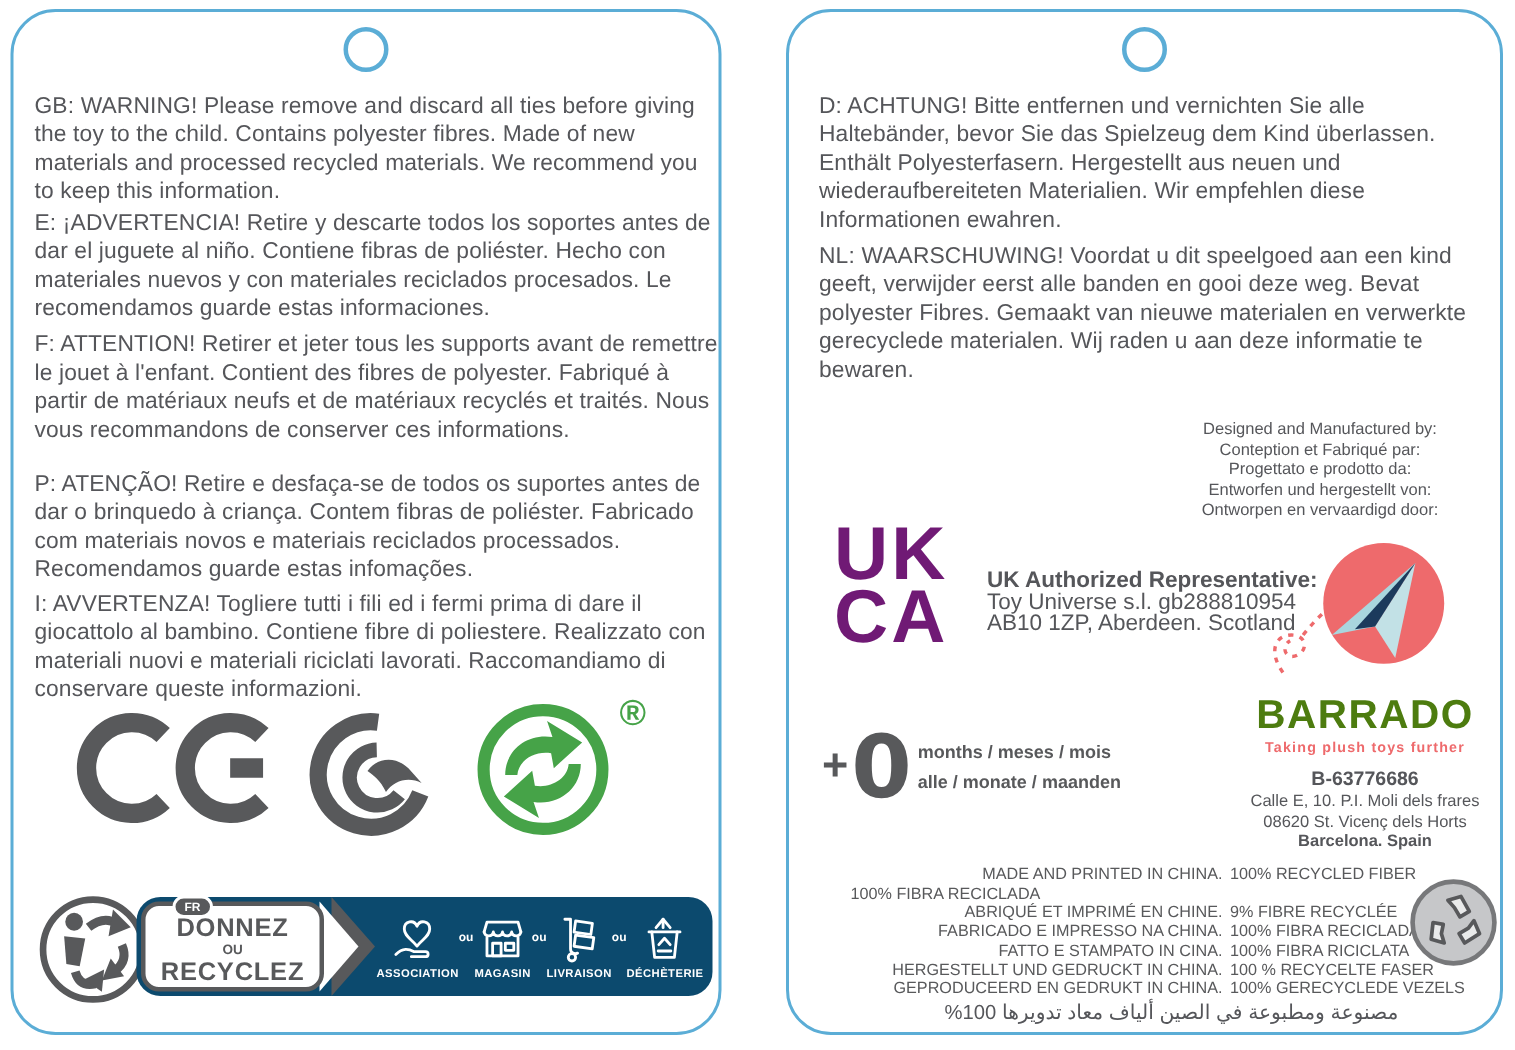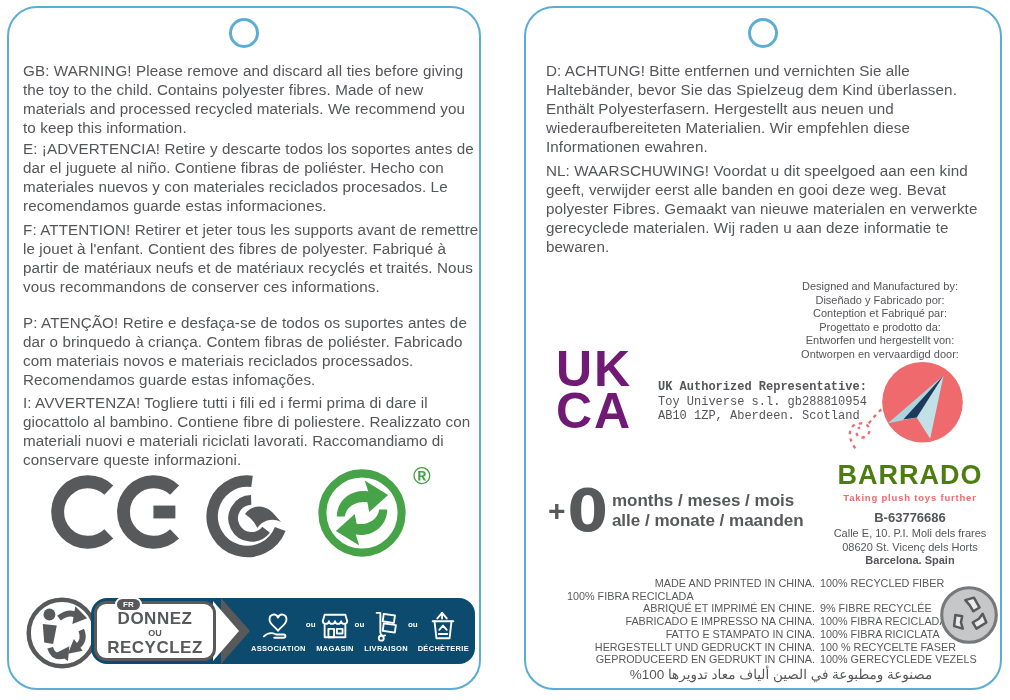--- a/index.html
+++ b/index.html
@@ -69,34 +69,34 @@
   }
   .banner-opt{display:flex;flex-direction:column;align-items:center;width:62px;}
   .banner-opt .lbl{color:#fff;font-size:7.5px;font-weight:bold;letter-spacing:.3px;margin-top:2px;white-space:nowrap;}
   .banner-ou{color:#fff;font-size:8px;font-weight:bold;margin-top:-14px;}
 
   
   .designed{position:absolute;top:272px;right:12px;width:216px;text-align:center;
     font-size:11px;line-height:13.6px;color:#55565a;}
   .ukca{position:absolute;left:30px;top:340px;font-size:50px;line-height:42px;
     font-weight:800;letter-spacing:2px;color:#701a75;font-stretch:condensed;}
-  .ukrep{position:absolute;left:132px;top:372px;font-size:12px;line-height:14.5px;color:#55565a;font-family:Liberation Mono, monospace;}
+  .ukrep{position:absolute;left:132px;top:372px;font-size:15px;line-height:14.5px;color:#55565a;}
   .ukrep .t{font-weight:bold;}
   .brand{position:absolute;left:286px;top:352px;width:196px;text-align:center;}
   .brand-name{font-size:27px;font-weight:800;letter-spacing:1px;color:#4d7c0f;margin-top:0px;}
   .brand-tag{font-size:9.5px;font-weight:bold;letter-spacing:.8px;color:#ee6a6c;margin-top:1px;}
   .brand-id{font-size:13px;font-weight:bold;color:#55565a;margin-top:7px;}
   .brand-addr{font-size:11px;line-height:13.5px;color:#55565a;margin-top:2px;}
   .brand-addr .bold{font-weight:bold;}
 
   .age{position:absolute;left:22px;top:474px;display:flex;align-items:center;}
   .age-plus{font-size:30px;font-weight:bold;color:#58595b;}
   .age-zero{font-size:58px;font-weight:bold;color:#58595b;line-height:58px;margin:0 4px 0 2px;
     font-family:"DejaVu Sans", sans-serif;}
-  .age-lines{font-size:17px;font-weight:bold;color:#58595b;line-height:20px;white-space:nowrap;}
+  .age-lines{font-size:12px;font-weight:bold;color:#58595b;line-height:20px;white-space:nowrap;}
 
   .made-block{position:absolute;left:36px;top:569px;}
   .mi-row{display:flex;font-size:10.8px;line-height:12.7px;}
   .mi-place{width:253px;text-align:right;white-space:nowrap;}
   .mi-fiber{width:175px;text-align:left;padding-left:5px;white-space:nowrap;}
   .arabic{position:absolute;top:658px;left:90px;width:330px;text-align:center;
     font-size:13.5px;color:#55565a;direction:rtl;}
   .recycle-coin{position:absolute;left:412px;top:576px;}
 </style>
 </head>
@@ -206,21 +206,20 @@
 </div>
 
 <div class="tag" id="right-tag">
   <div class="hole"></div>
 
   <p class="warning rw0">D: ACHTUNG! Bitte entfernen und vernichten Sie alle Haltebänder, bevor Sie das Spielzeug dem Kind überlassen. Enthält Polyesterfasern. Hergestellt aus neuen und wiederaufbereiteten Materialien. Wir empfehlen diese Informationen ewahren.</p>
   <p class="warning rw1">NL: WAARSCHUWING! Voordat u dit speelgoed aan een kind geeft, verwijder eerst alle banden en gooi deze weg. Bevat polyester Fibres. Gemaakt van nieuwe materialen en verwerkte gerecyclede materialen. Wij raden u aan deze informatie te bewaren.</p>
 
   <div class="designed">
     <div>Designed and Manufactured by:</div>
-    <div>Diseñado y Fabricado por:</div>
     <div>Conteption et Fabriqué par:</div>
     <div>Progettato e prodotto da:</div>
     <div>Entworfen und hergestellt von:</div>
     <div>Ontworpen en vervaardigd door:</div>
   </div>
 
   <div class="ukca">
     <div>UK</div>
     <div>CA</div>
   </div>

